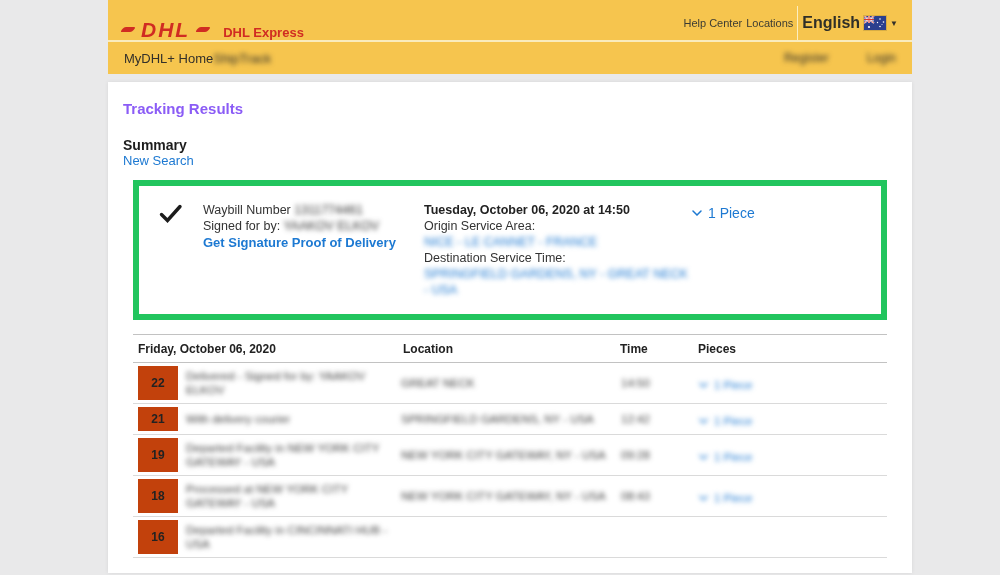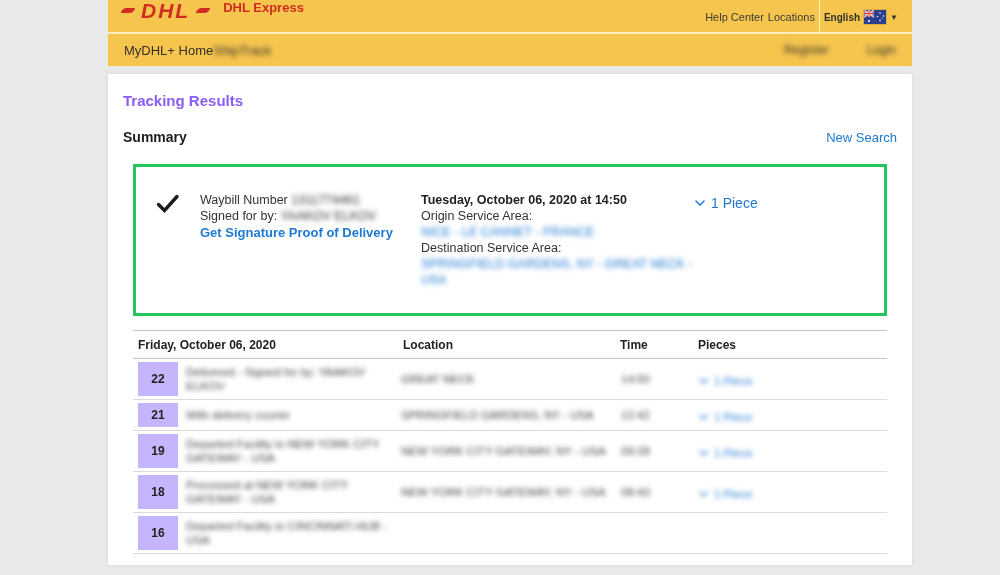--- a/index.html
+++ b/index.html
@@ -6,61 +6,61 @@
   html,body { width:1000px; height:575px; overflow:hidden; }
   body {
     background:#e9e9ea;
     font-family:"Liberation Sans","DejaVu Sans",sans-serif;
     color:#333;
   }
   .page-col { width:804px; margin-left:108px; }
 
   
   .topbar {
-    background:#f6c54e; height:32px;
-    display:flex; align-items:flex-start; padding:0 14px;
+    background:#f6c54e; height:40px;
+    display:flex; align-items:flex-end; padding:0 14px;
   }
   .logo-wrap { display:flex; align-items:center; gap:7px; cursor:pointer; }
   .dhl-dash { width:22px; height:5px; background:#d02c22; border-radius:2px; transform:skewX(-38deg); }
   .dhl-dash.sm { width:12px; }
   .dhl-word {
     color:#d02c22; font-weight:bold; font-style:italic;
     font-size:21px; letter-spacing:2px; line-height:1;
   }
   .app-name { color:#d02c22; font-weight:bold; font-size:13px; margin-left:14px; }
   .top-right { margin-left:auto; display:flex; align-items:center; gap:4px; }
   .top-link { font-size:11px; color:#3b3b33; cursor:pointer; }
   .top-divider { width:1px; height:34px; background:#fbeec0; }
-  .lang-label { font-size:10px; font-weight:bold; color:#2f2f28; cursor:pointer; }
+  .lang-label { font-size:16px; font-weight:bold; color:#2f2f28; cursor:pointer; }
   .flag { width:22px; height:14px; display:inline-block; cursor:pointer; box-shadow:0 0 0 1px rgba(0,0,0,.12); }
   .caret-down { font-size:8px; color:#33302a; cursor:pointer; }
 
   
   .subbar {
     background:#f6c54e; height:34px; border-top:2px solid #faecbc;
     display:flex; align-items:center; padding:0 16px; font-size:13px;
   }
   .subnav-item { color:#33302a; cursor:pointer; }
   .sub-right { margin-left:auto; display:flex; align-items:center; gap:38px; }
   .sub-right .subnav-item { margin-right:0; font-size:12px; }
 
   
   .content {
     background:#fff; margin-top:8px; min-height:491px;
     padding:14px 15px 0 15px; box-shadow:0 0 4px rgba(0,0,0,.08);
   }
   .page-title { font-size:15px; font-weight:bold; color:#8b5cf6; margin:4px 0 20px 0; }
-  .summary-head { display:flex; align-items:baseline; justify-content:space-between; }
+  .summary-head { display:flex; align-items:baseline; justify-content:space-between;flex-direction:column; }
   .summary-title { font-size:14px; font-weight:bold; color:#1d1d1d; }
   .new-search { font-size:13px; color:#1d79d2; cursor:pointer; text-decoration:none; }
 
   
   .summary-box {
-    border:3px solid #22c55e; margin:19px 10px 0 10px;
-    padding:25px 12px; display:flex; font-size:12.5px; line-height:16px;
+    border:6px solid #22c55e; margin:12px 10px 0 10px;
+    padding:16px 12px; display:flex; font-size:12.5px; line-height:16px;
   }
   .check-col { width:52px; padding-left:8px; padding-top:2px; }
   .waybill-col { width:221px; }
   .waybill-line { color:#333; }
   .proof-link { color:#1d79d2; font-weight:bold; font-size:13px; cursor:pointer; display:inline-block; margin-top:1px; }
   .route-col { flex:1; }
   .route-col .bold { font-weight:bold; color:#222; }
   .svc-blue { color:#1d79d2; }
   .pieces-col { width:177px; padding-top:2px; }
   .pieces-link { color:#1d79d2; font-size:14px; display:inline-flex; align-items:center; gap:6px; cursor:pointer; }
@@ -74,21 +74,21 @@
   .col-date { width:270px; padding-left:5px; }
   .col-loc  { width:217px; }
   .col-time { width:78px; }
   .col-pieces { flex:1; }
 
   .trow {
     display:flex; align-items:stretch;
     border-bottom:1px solid #dadada; min-height:31px;
   }
   .row-num {
-    background:#c4b5fd; width:40px; margin:3px 0 3px 5px; flex:0 0 40px;
+    background:#c2410c; width:40px; margin:3px 0 3px 5px; flex:0 0 40px;
     display:flex; align-items:center; justify-content:center;
     font-weight:bold; font-size:12px; color:#222;
   }
   .row-body { display:flex; flex:1; align-items:center; padding:6px 0; }
   .cell-desc { width:212px; margin-left:8px; font-size:11.5px; color:#3c3c3c; line-height:14px; }
   .cell-loc  { width:220px; margin-left:3px; font-size:11.5px; color:#3c3c3c; line-height:14px; }
   .cell-time { width:78px; font-size:11.5px; color:#3c3c3c; }
   .cell-pieces { flex:1; }
   .cell-pieces .pieces-link { font-size:11.5px; }
 
@@ -167,21 +167,21 @@
         <div class="waybill-line">
           <span>Signed for by:</span>
           <span class="blur">YAAKOV ELKOV</span>
         </div>
         <a class="proof-link">Get Signature Proof of Delivery</a>
       </div>
       <div class="route-col">
         <div class="bold">Tuesday, October 06, 2020 at 14:50</div>
         <div>Origin Service Area:</div>
         <div class="svc-blue blur">NICE - LE CANNET - FRANCE</div>
-        <div>Destination Service Area:</div>
+        <div>Destination Service Time:</div>
         <div class="svc-blue blur">SPRINGFIELD GARDENS, NY - GREAT NECK - USA</div>
       </div>
       <div class="pieces-col">
         <span class="pieces-link">
           <svg width="10" height="6" viewBox="0 0 10 6">
               <path d="M1 1 L5 5 L9 1" stroke="#1d79d2" stroke-width="1.5" fill="none" stroke-linecap="round"></path>
             </svg>
           <span>1 Piece</span>
         </span>
       </div>

